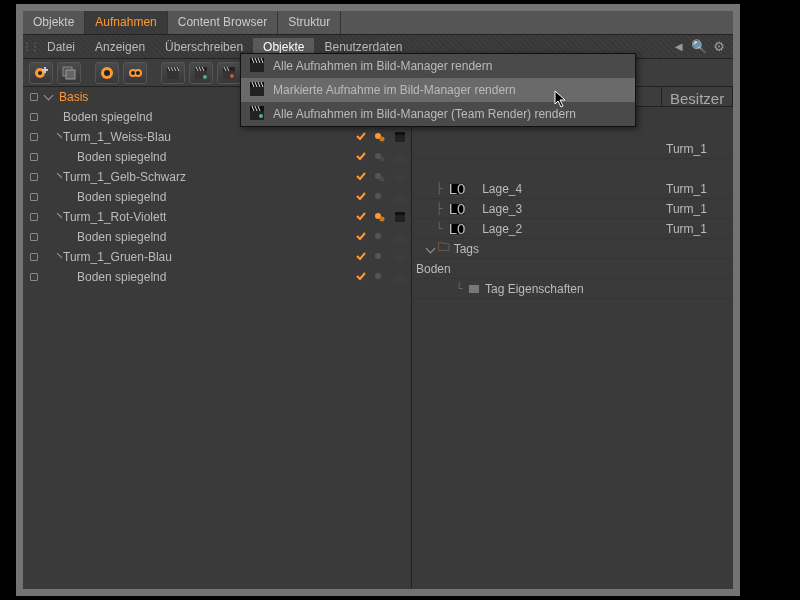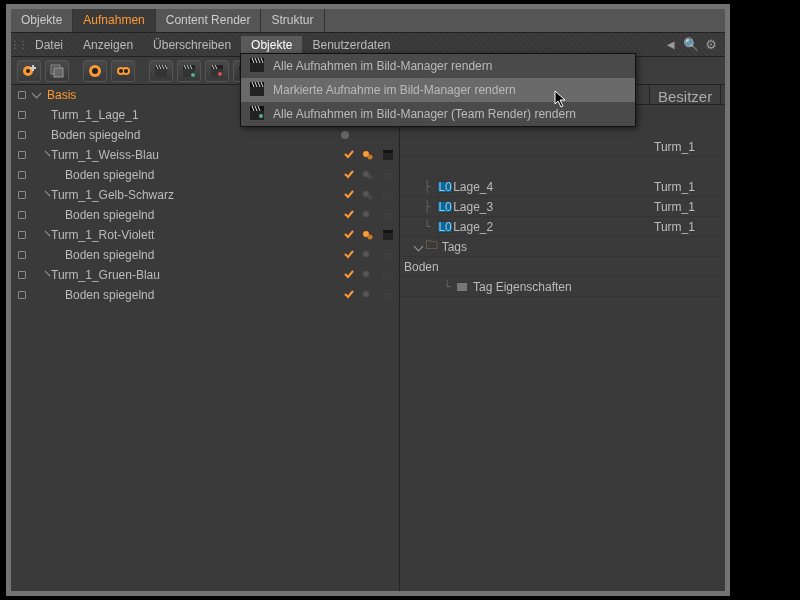--- a/index.html
+++ b/index.html
@@ -1,17 +1,17 @@
 <!DOCTYPE html>
 <html><head>
 <meta charset="utf-8">
 <style>
 *{margin:0;padding:0;box-sizing:border-box;font-family:Arial,sans-serif;font-size:12px;color:#bbb;-webkit-user-select:none;user-select:none}
 body{background:#000;width:800px;height:600px;overflow:hidden;position:relative}
-.window{position:absolute;left:6px;top:4px;width:724px;height:592px;background:#3a3a3a;border:5px solid #737373}
+.window{position:absolute;left:16px;top:4px;width:724px;height:592px;background:#3a3a3a;border:7px solid #737373}
 .top-tabs{display:flex;height:24px;background:#555;border-bottom:1px solid #222}
 .top-tab{padding:4px 10px;color:#ccc;border-right:1px solid #333;cursor:pointer}
 .top-tab.active{background:#3a3a3a;color:#ff9933}
 .menubar{display:flex;align-items:center;height:24px;background:repeating-linear-gradient(45deg,#3d3d3d,#3d3d3d 2px,#383838 2px,#383838 4px);border-bottom:1px solid #222}
 .grip{width:14px;height:24px;display:flex;align-items:center;justify-content:center}
 .grip::before{content:"⋮⋮";font-size:10px;color:#777;letter-spacing:-2px}
 .menuitem{padding:2px 10px;cursor:pointer}
 .menuitem.open{background:#5a5a5a;color:#fff}
 .right-icons{margin-left:auto;display:flex;gap:6px;padding-right:8px;align-items:center}
 .right-icons span{color:#999;cursor:pointer;font-size:13px}
@@ -51,35 +51,35 @@
 .rh{padding:3px 8px;border-right:1px solid #222;font-size:15px;color:#aaa}
 .rh.name{flex:0 0 250px}
 .rh.own{flex:0 0 65px}
 .rh.s{flex:0 0 22px}
 .rh.tag{flex:1}
 .right-row{display:flex;height:20px;align-items:center;border-bottom:1px solid rgba(0,0,0,0.1)}
 .rr-name{flex:0 0 250px;display:flex;align-items:center;padding-left:4px}
 .rr-own{flex:0 0 65px;padding-left:4px}
 .rr-s{flex:0 0 22px}
 .rr-tag{flex:1}
-.layer-icon{display:inline-flex;width:16px;height:12px;align-items:center;justify-content:center;font-size:12px;color:#bbb;background:#0369a1;border:1px solid #333;border-radius:2px;margin-right:0}
+.layer-icon{display:inline-flex;width:16px;height:12px;align-items:center;justify-content:center;font-size:15px;color:#bbb;background:#000000;border:1px solid #333;border-radius:2px;margin-right:17px}
 .folder-icon{color:#d4a55a;font-size:12px;margin-right:4px}
 .sphere{width:12px;height:12px;border-radius:50%;background:radial-gradient(circle at 35% 30%,#eee,#888 50%,#333);margin-right:4px}
 .square-icon{width:10px;height:8px;background:#777;margin-right:6px;display:inline-block}
 .tree-line{color:#666;font-family:monospace;font-size:11px;white-space:pre}
 </style>
 </head>
 <body>
 
 <div class="window">
 
   <div class="top-tabs">
     <div class="top-tab">Objekte</div>
     <div class="top-tab active">Aufnahmen</div>
-    <div class="top-tab">Content Render</div>
+    <div class="top-tab">Content Browser</div>
     <div class="top-tab">Struktur</div>
   </div>
 
   <div class="menubar">
     <div class="grip"></div>
     <div class="menuitem">Datei</div>
     <div class="menuitem">Anzeigen</div>
     <div class="menuitem">Überschreiben</div>
     <div class="menuitem open">Objekte</div>
     <div class="menuitem">Benutzerdaten</div>
@@ -163,33 +163,20 @@
         <span class="expcol">
             <span class="expand open"></span>
           </span>
         <span class="label orange-t">Basis</span>
         <span class="status">
             <span class="dot grey"></span>
             <span style="width:40px"></span>
           </span>
       </div>
 
-      <div class="tree-row">
-        <span class="expcol">
-            <span class="tog"></span>
-          </span>
-        <span class="expcol indent1">
-            <span class="dash"></span>
-          </span>
-        <span class="label">Turm_1_Lage_1</span>
-        <span class="status">
-            <span class="dot grey"></span>
-            <span style="width:40px"></span>
-          </span>
-      </div>
 
       <div class="tree-row">
         <span class="expcol">
             <span class="tog"></span>
           </span>
         <span class="expcol indent1">
             <span class="dash"></span>
           </span>
         <span class="label">Boden spiegelnd</span>
         <span class="status">

